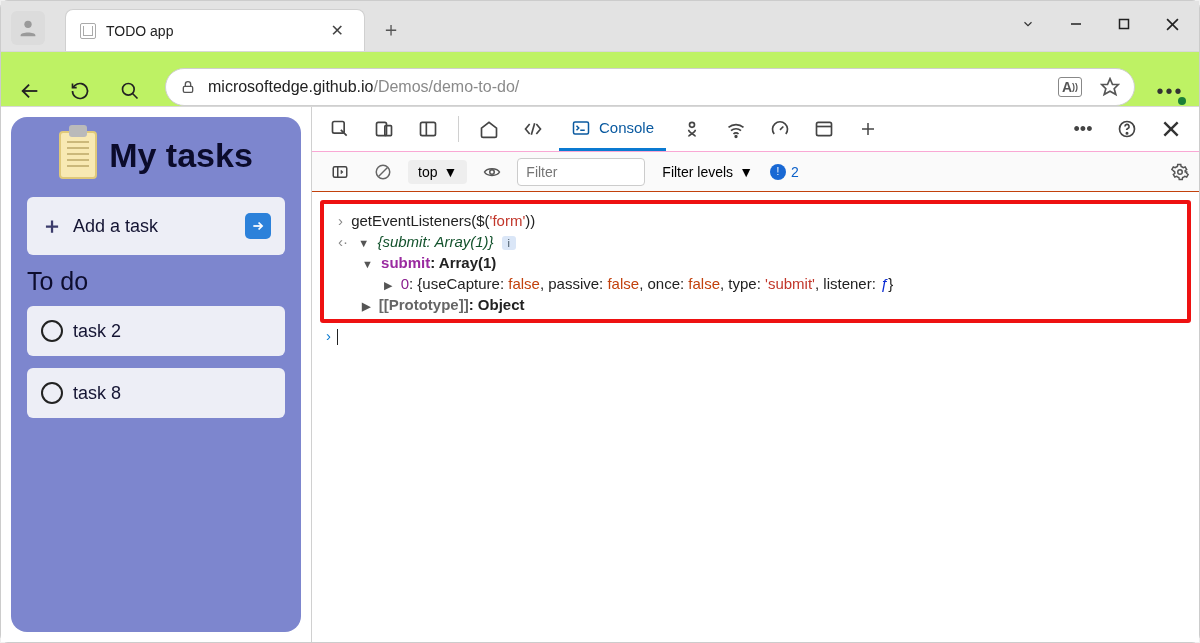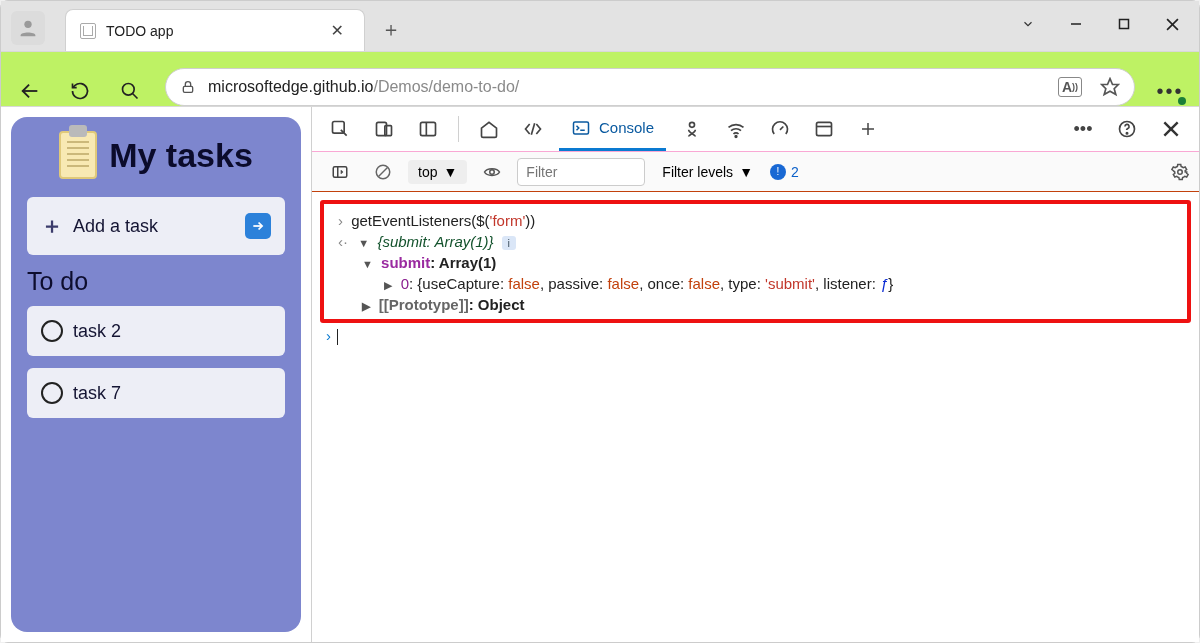--- a/index.html
+++ b/index.html
@@ -191,21 +191,21 @@
               </svg>
           </div>
         </div>
         <div class="section-label">To do</div>
         <div class="card task-card">
           <span class="circle"></span>
           <span>task 2</span>
         </div>
         <div class="card task-card">
           <span class="circle"></span>
-          <span>task 7</span>
+          <span>task 8</span>
         </div>
       </div>
     </div>
 
     <div class="devtools">
       <div class="dt-tabs">
         <div class="dt-icon">
             <svg width="20" height="20" viewBox="0 0 24 24" fill="none" stroke="#444" stroke-width="2">
               <rect x="3" y="3" width="14" height="14" rx="2"></rect>
               <path d="M13 13l7 7"></path>

